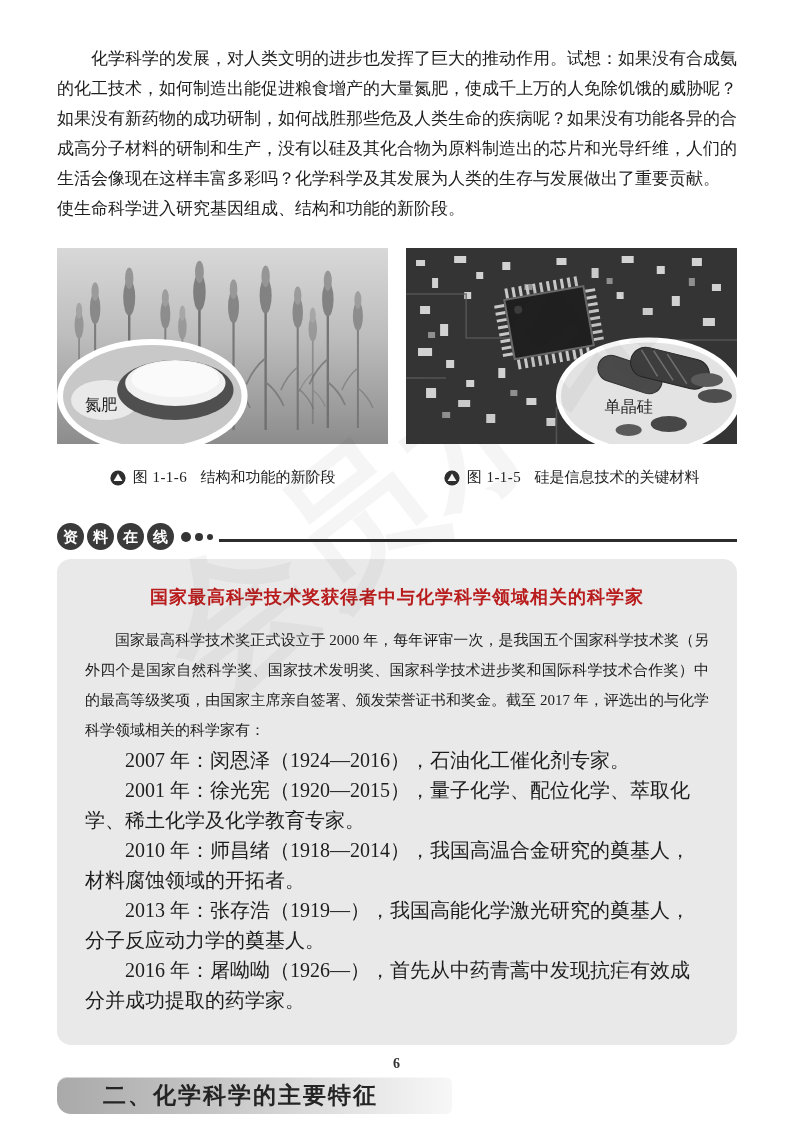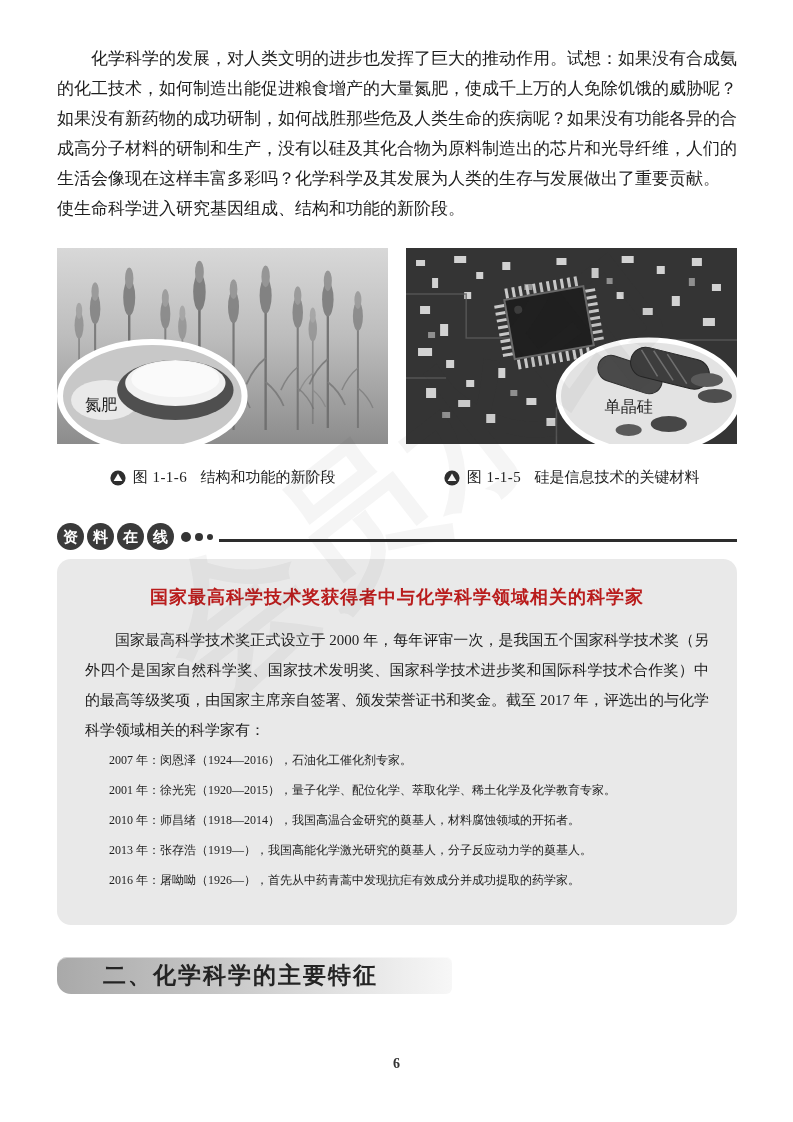--- a/index.html
+++ b/index.html
@@ -35,21 +35,21 @@
   .dot.d2{width:8px;height:8px;margin-left:4px;}
   .dot.d3{width:6px;height:6px;margin-left:4px;}
   .rule{flex:1;height:3px;background:#2d2d2d;margin-left:6px;margin-top:8px;}
 
   
   .resource-box{margin-top:9px;background:#e9e9e9;border-radius:14px;
     padding:24px 28px 30px 28px;}
   .box-title{text-align:center;font-weight:700;font-size:18px;
     letter-spacing:1px;color:#b91c1c;margin:2px 0 16px 0;}
   .box-para{font-size:15px;line-height:30px;text-align:justify;text-indent:2em;margin:0;}
-  .box-entry{font-size:12px;line-height:30px;text-indent:2em;margin:0;}
+  .box-entry{font-size:20px;line-height:30px;text-indent:2em;margin:0;}
 
   
   .section-bar{margin-top:32px;width:395px;height:37px;
     background:linear-gradient(90deg,#a9a9a9 0%,#c6c6c6 40%,#e2e2e2 72%,#f7f7f7 100%);
     border-radius:10px 6px 6px 14px;display:flex;align-items:center;
     box-shadow:inset 0 1px 0 rgba(255,255,255,.5);}
   .section-title{font-family:"Liberation Sans","DejaVu Sans",sans-serif;
     font-weight:700;font-size:23px;color:#242424;padding-left:46px;letter-spacing:2px;}
 
   .page-num{position:absolute;left:0;width:793px;top:1056px;text-align:center;

